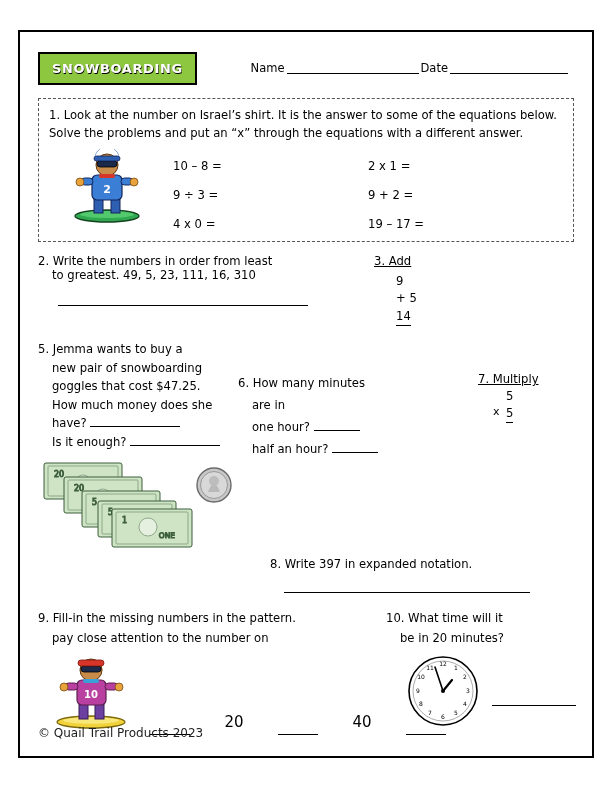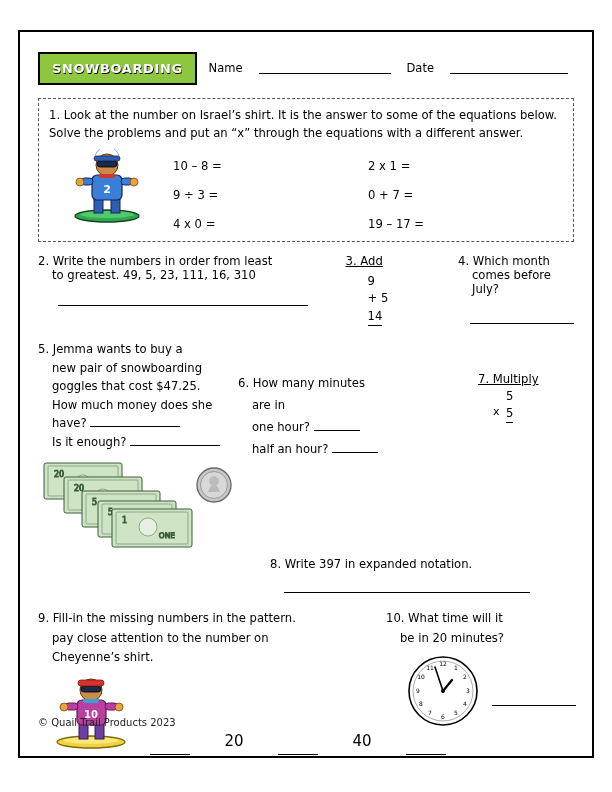--- a/index.html
+++ b/index.html
@@ -46,21 +46,21 @@
     color: #ffffff;
     font-weight: bold;
     text-shadow: 0.6px 0.6px 0 #000;
     white-space: nowrap;
   }
   .name-date {
     flex: 1;
     display: flex;
     align-items: center;
     justify-content: flex-end;
-    gap: 16px;
+    gap: 2px;
     font-size: 11.5px;
     padding-right: 6px;
   }
   .fieldlabel { white-space: nowrap; }
   .rule { display: inline-block; border-bottom: 1px solid #000; height: 11px; }
   .rule.name { width: 132px; }
   .rule.date { width: 118px; }
 
   
   .q1box {
@@ -162,22 +162,22 @@
   }
   .pslot { width: 40px; text-align: center; }
   .pslot .line { border-bottom: 1.4px solid #000; height: 1px; width: 40px; margin-top: 14px; }
   .clockwrap { margin-top: 6px; display: flex; align-items: center; gap: 12px; padding-left: 20px; }
   .clock-answer { border-bottom: 1px solid #000; width: 84px; height: 1px; margin-top: 20px; }
 
   
   .footer {
     position: absolute;
     left: 18px;
-    bottom: 28px;
-    font-size: 10px;
+    bottom: 16px;
+    font-size: 12px;
     color: #222;
   }
 </style>
 </head>
 <body>
 
 <div class="page">
   <div class="inner">
 
     <div class="header">
@@ -218,21 +218,21 @@
             <path d="M32 10 A12 12 0 0 1 56 10 L56 8 A12 10 0 0 0 32 8 Z" fill="#2f5fb0"></path>
             <rect x="31" y="7" width="26" height="5" rx="2.5" fill="#2f5fb0" stroke="#13255c" stroke-width="0.8"></rect>
 
             <rect x="36" y="25" width="16" height="4" rx="2" fill="#d8352a"></rect>
           </svg>
         </div>
         <div class="eqgrid">
           <div>10 – 8 =</div>
           <div>2 x 1 =</div>
           <div>9 ÷ 3 =</div>
-          <div>0 + 7 =</div>
+          <div>9 + 2 =</div>
           <div>4 x 0 =</div>
           <div>19 – 17 =</div>
         </div>
       </div>
     </div>
 
     <div class="row2">
       <div class="q2">
         <div>2. Write the numbers in order from least</div>
         <div class="ind">to greatest.  49, 5, 23, 111, 16, 310</div>
@@ -241,26 +241,20 @@
       <div class="q3">
         <div class="u-label">3. Add</div>
         <div class="addstack">
           <div>9</div>
           <div>
             <span>+</span>&nbsp;<span>5</span>
           </div>
           <div><span class="u">14</span></div>
         </div>
       </div>
-      <div class="q4">
-        <div>4. Which month</div>
-        <div class="ind">comes before</div>
-        <div class="ind">July?</div>
-        <div class="answerline"></div>
-      </div>
     </div>
 
     <div class="row3">
       <div class="q5">
         <div>5. Jemma wants to buy a</div>
         <div class="ind">new pair of snowboarding</div>
         <div class="ind">goggles that cost $47.25.</div>
         <div class="ind">How much money does she</div>
         <div class="ind">
           <span>have?</span> <span class="blank b90"></span>
@@ -333,21 +327,20 @@
 
     <div class="q8">
       <div>8. Write 397 in expanded notation.</div>
       <div class="answerline"></div>
     </div>
 
     <div class="row4">
       <div class="q9">
         <div>9. Fill-in the missing numbers in the pattern.</div>
         <div class="ind">pay close attention to the number on</div>
-        <div class="ind">Cheyenne’s shirt.</div>
         <div class="patternrow">
           <div>
             <svg width="106" height="78" viewBox="0 0 106 78">
               <ellipse cx="53" cy="68" rx="34" ry="6" fill="#f2d23a" stroke="#7d6a0d" stroke-width="1.3"></ellipse>
               <ellipse cx="53" cy="66.5" rx="28" ry="3.2" fill="#f8e77a"></ellipse>
               <rect x="41" y="48" width="9" height="17" fill="#6c3fa0" stroke="#351c53" stroke-width="1"></rect>
               <rect x="57" y="48" width="9" height="17" fill="#6c3fa0" stroke="#351c53" stroke-width="1"></rect>
               <rect x="39" y="26" width="29" height="25" rx="5" fill="#b93fa0" stroke="#5c1f4e" stroke-width="1.2"></rect>
               <text x="53" y="44" font-family="DejaVu Sans, sans-serif" font-size="10" font-weight="bold" text-anchor="middle" fill="#ffffff">10</text>
               <rect x="27" y="29" width="13" height="7" rx="3.5" fill="#b93fa0" stroke="#5c1f4e" stroke-width="1"></rect>

